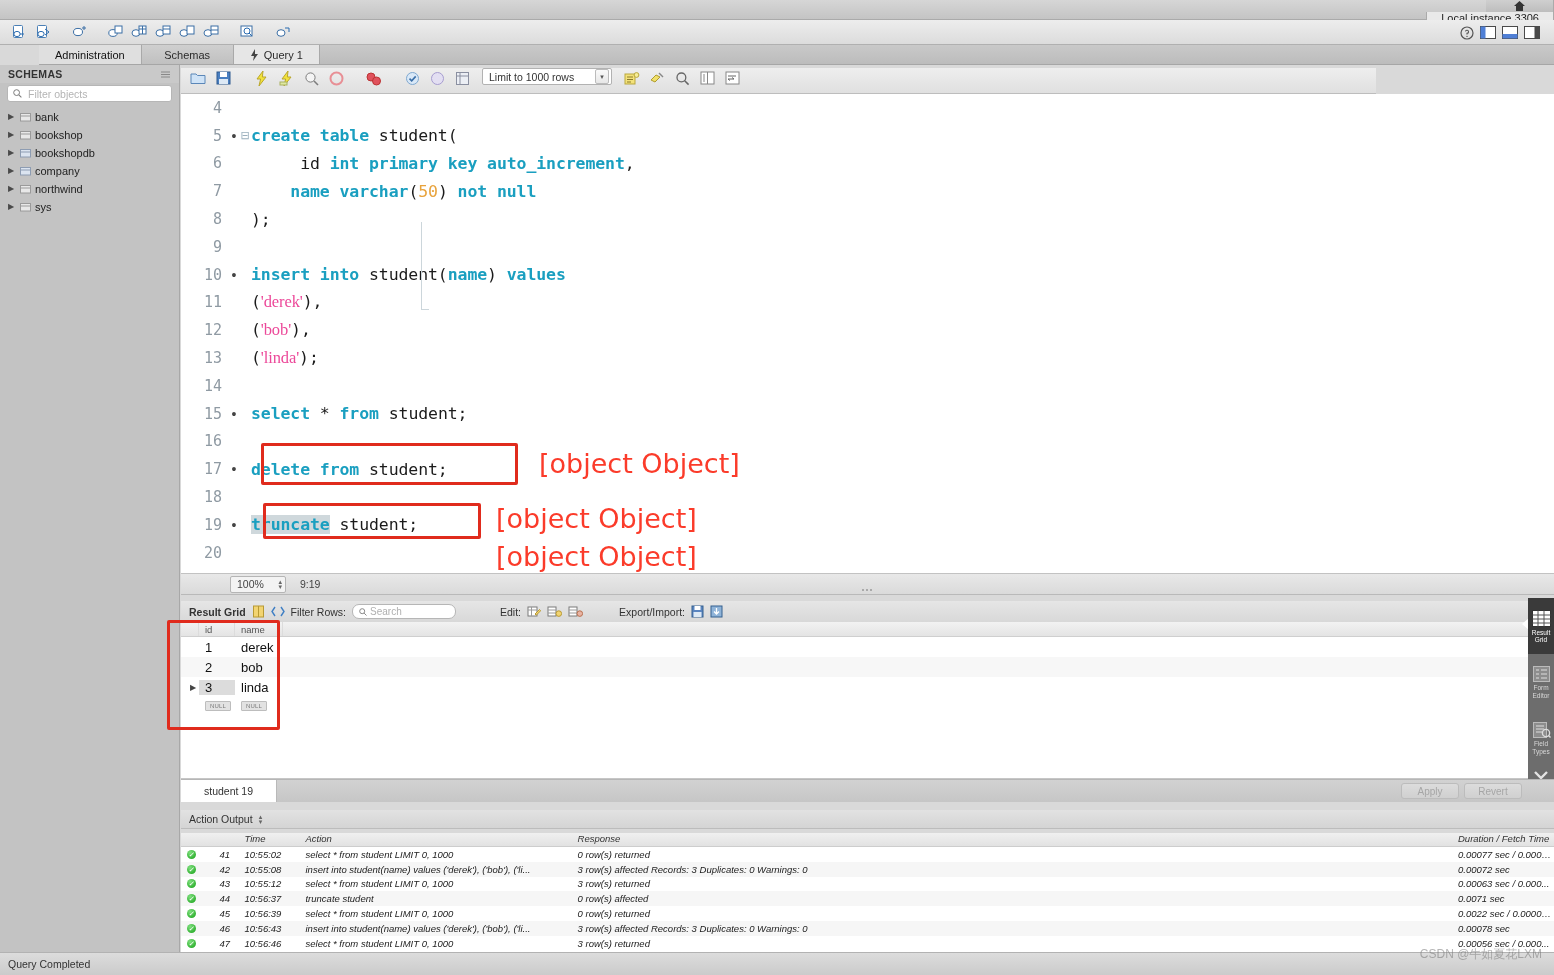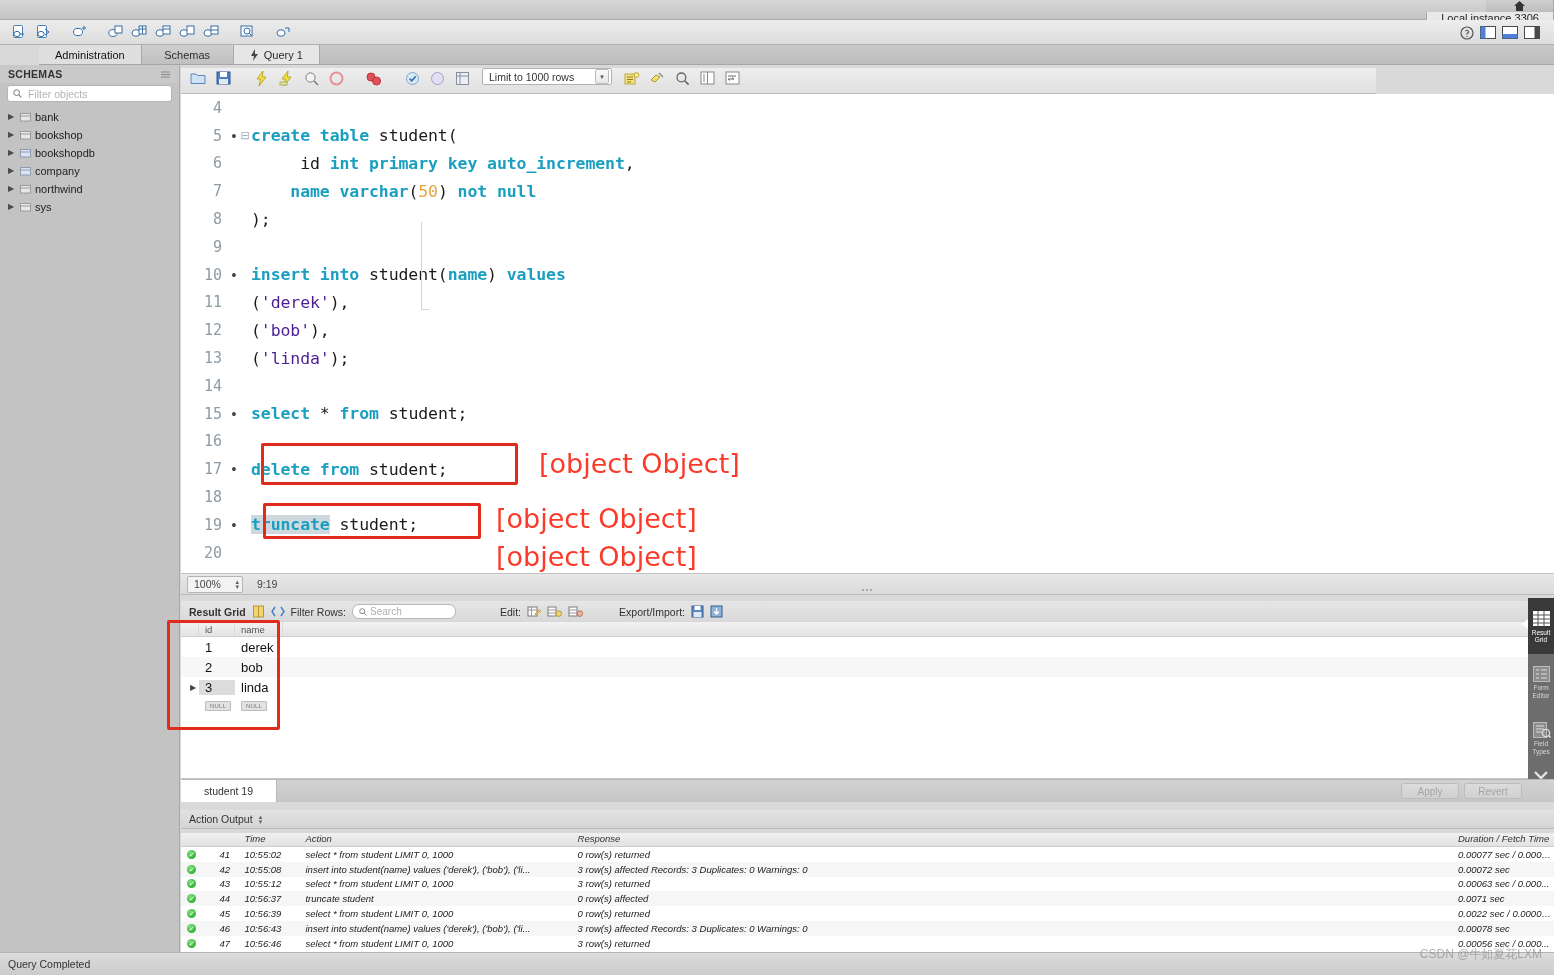--- a/index.html
+++ b/index.html
@@ -131,21 +131,21 @@
     font-size: 14px; line-height: 1;
   }
   .fold {
     width: 12px; flex: none; text-align: center; color: #9bb0bd; font-size: 11px;
   }
   .code {
     font-family: "DejaVu Sans Mono", monospace; font-size: 16.5px;
     white-space: pre; color: #1b1b1b; letter-spacing: -0.1px;
   }
   .kw { color: #1a9fc0; font-weight: bold; }
-  .str { color: #4c1d95; }
+  .str { color: #ec4899; font-family: Liberation Serif, serif; }
   .num { color: #e8a33d; }
   .id { color: #1b1b1b; }
   .sel { background: #cfd8dc; }
   .foldline {
     position: absolute; left: 240px; top: 128px; width: 1px; height: 88px;
     background: #ccd6db;
   }
   .foldfoot {
     position: absolute; left: 240px; top: 215px; width: 8px; height: 1px; background: #ccd6db;
   }
@@ -158,21 +158,21 @@
   .annot {
     position: absolute; color: #fb3b2a; font-size: 27px;
     font-family: "DejaVu Sans", sans-serif; white-space: nowrap; font-weight: 500;
   }
 
   
   .edstatus {
     position: absolute; top: 573px; left: 181px; width: 1373px; height: 22px;
     background: linear-gradient(#e8e8e8,#dadada);
     border-top: 1px solid #c2c2c2; border-bottom: 1px solid #b9b9b9;
-    display: flex; align-items: center; font-size: 10.5px; color: #444;
+    display: flex; align-items: center; font-size: 10.5px; color: #444; padding-left: 43px;
   }
   .zoombox {
     width: 56px; height: 17px; border: 1px solid #b5b5b5; background: #f3f3f3;
     margin-left: 6px; display: flex; align-items: center; justify-content: space-between;
     padding: 0 3px 0 6px; border-radius: 2px;
   }
   .spin { display: flex; flex-direction: column; line-height: 5px; font-size: 7px; color: #666; }
   .curpos { margin-left: 14px; width: 46px; }
   .split-dot {
     position: absolute; left: 860px; top: 588px; width: 14px; height: 4px;

